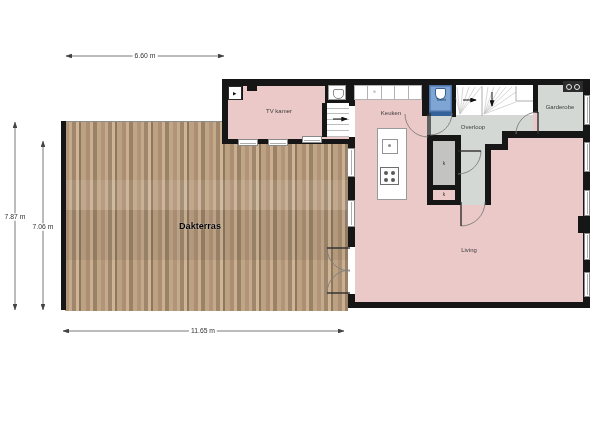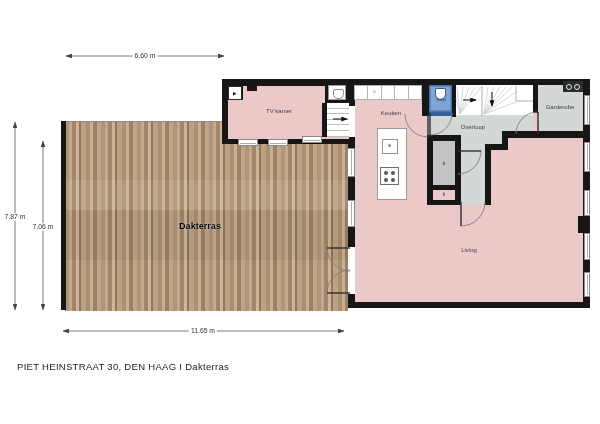--- a/index.html
+++ b/index.html
@@ -231,14 +231,13 @@
   <div class="lbl" style="left:469px;top:250px;">Living</div>
   <div class="lbl-big" style="left:200px;top:226px;">Dakterras</div>
   <div class="lbl-k" style="left:444px;top:163px;">k</div>
   <div class="lbl-k" style="left:444px;top:194px;">k</div>
 
   <div class="dim-lbl" style="left:145px;top:56px;">6.60 m</div>
   <div class="dim-lbl" style="left:15px;top:217px;">7.87 m</div>
   <div class="dim-lbl" style="left:43px;top:227px;">7.06 m</div>
   <div class="dim-lbl" style="left:203px;top:331px;">11.65 m</div>
 
-  <div id="footer">PIET HEINSTRAAT 30, DEN HAAG  I  Dakterras</div>
 </div>
 
 </body></html>

